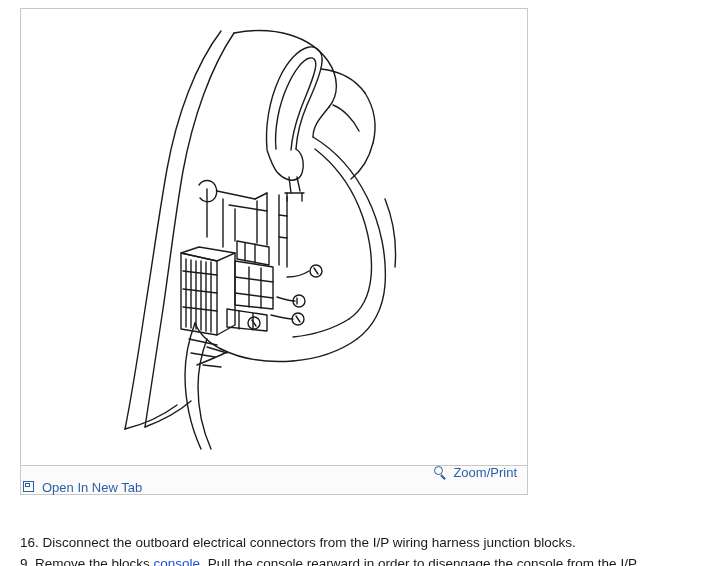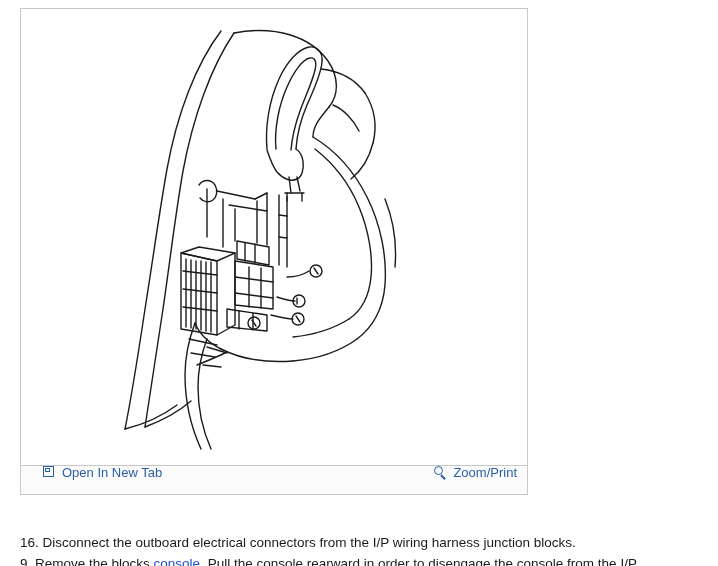--- a/index.html
+++ b/index.html
@@ -43,25 +43,25 @@
     top: 0;
   }
   .figure-toolbar {
     position: relative;
     height: 28px;
     border-top: 1px solid #c8c8c8;
     background: #fbfbfb;
   }
   .tool-left {
     position: absolute;
-    left: 22px;
+    left: 2px;
     top: 0;
     height: 28px;
     display: flex;
-    align-items: flex-start;
+    align-items: flex-end;
     gap: 6px;
     cursor: pointer;
   }
   .tool-right {
     position: absolute;
     right: 10px;
     top: 0;
     height: 28px;
     display: flex;
     gap: 5px;

